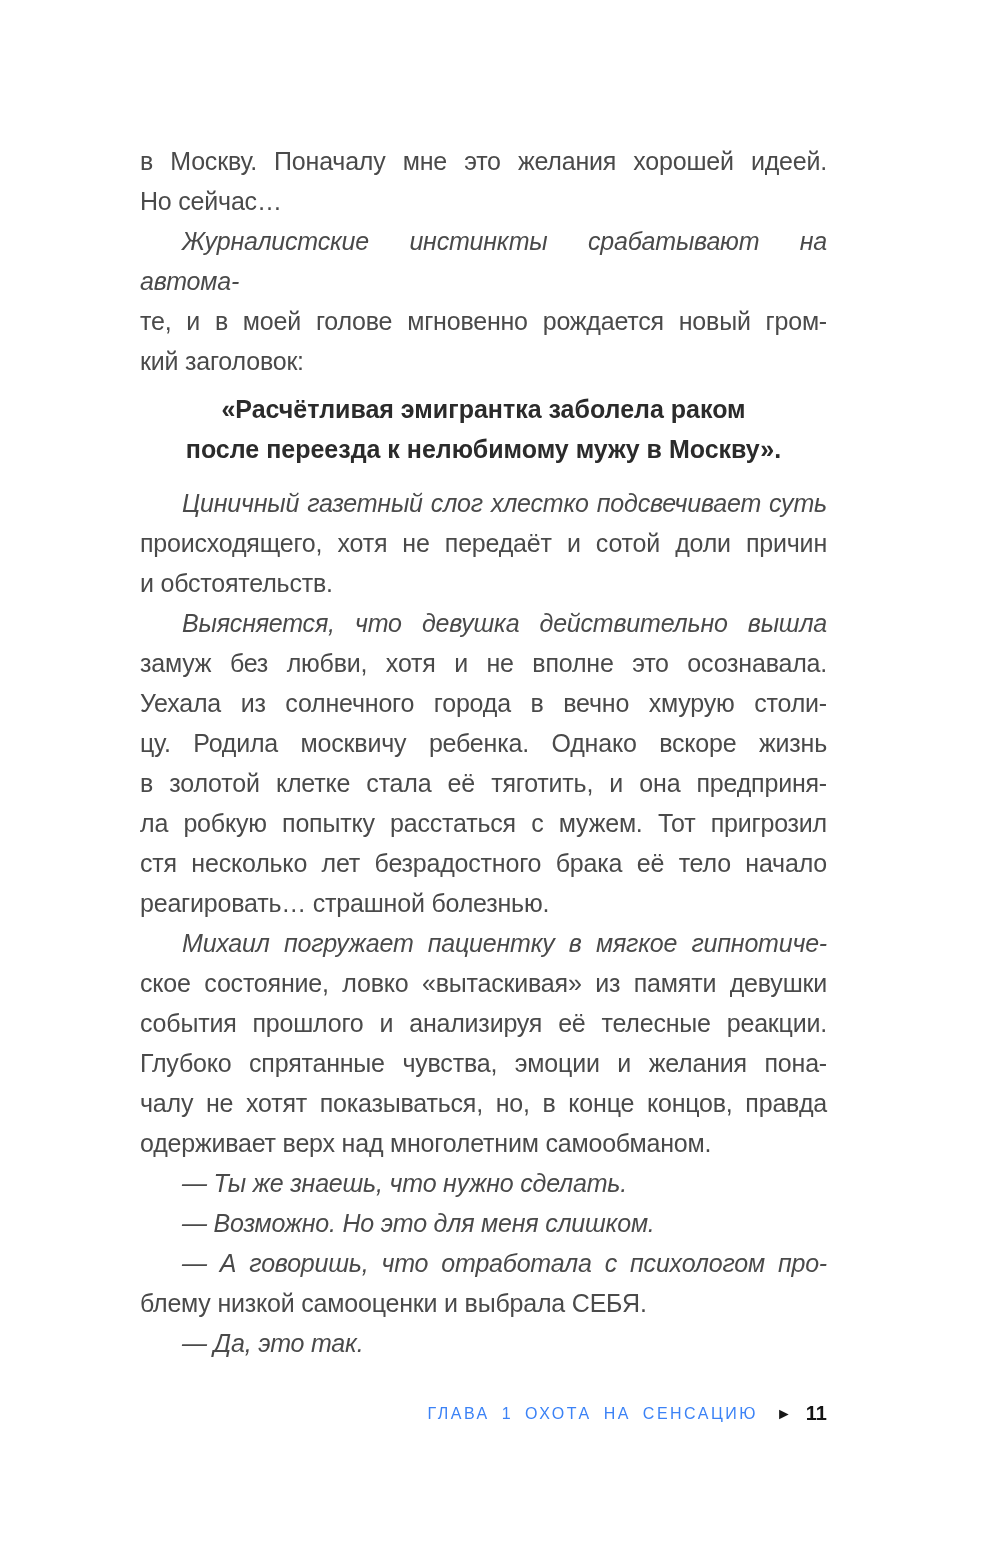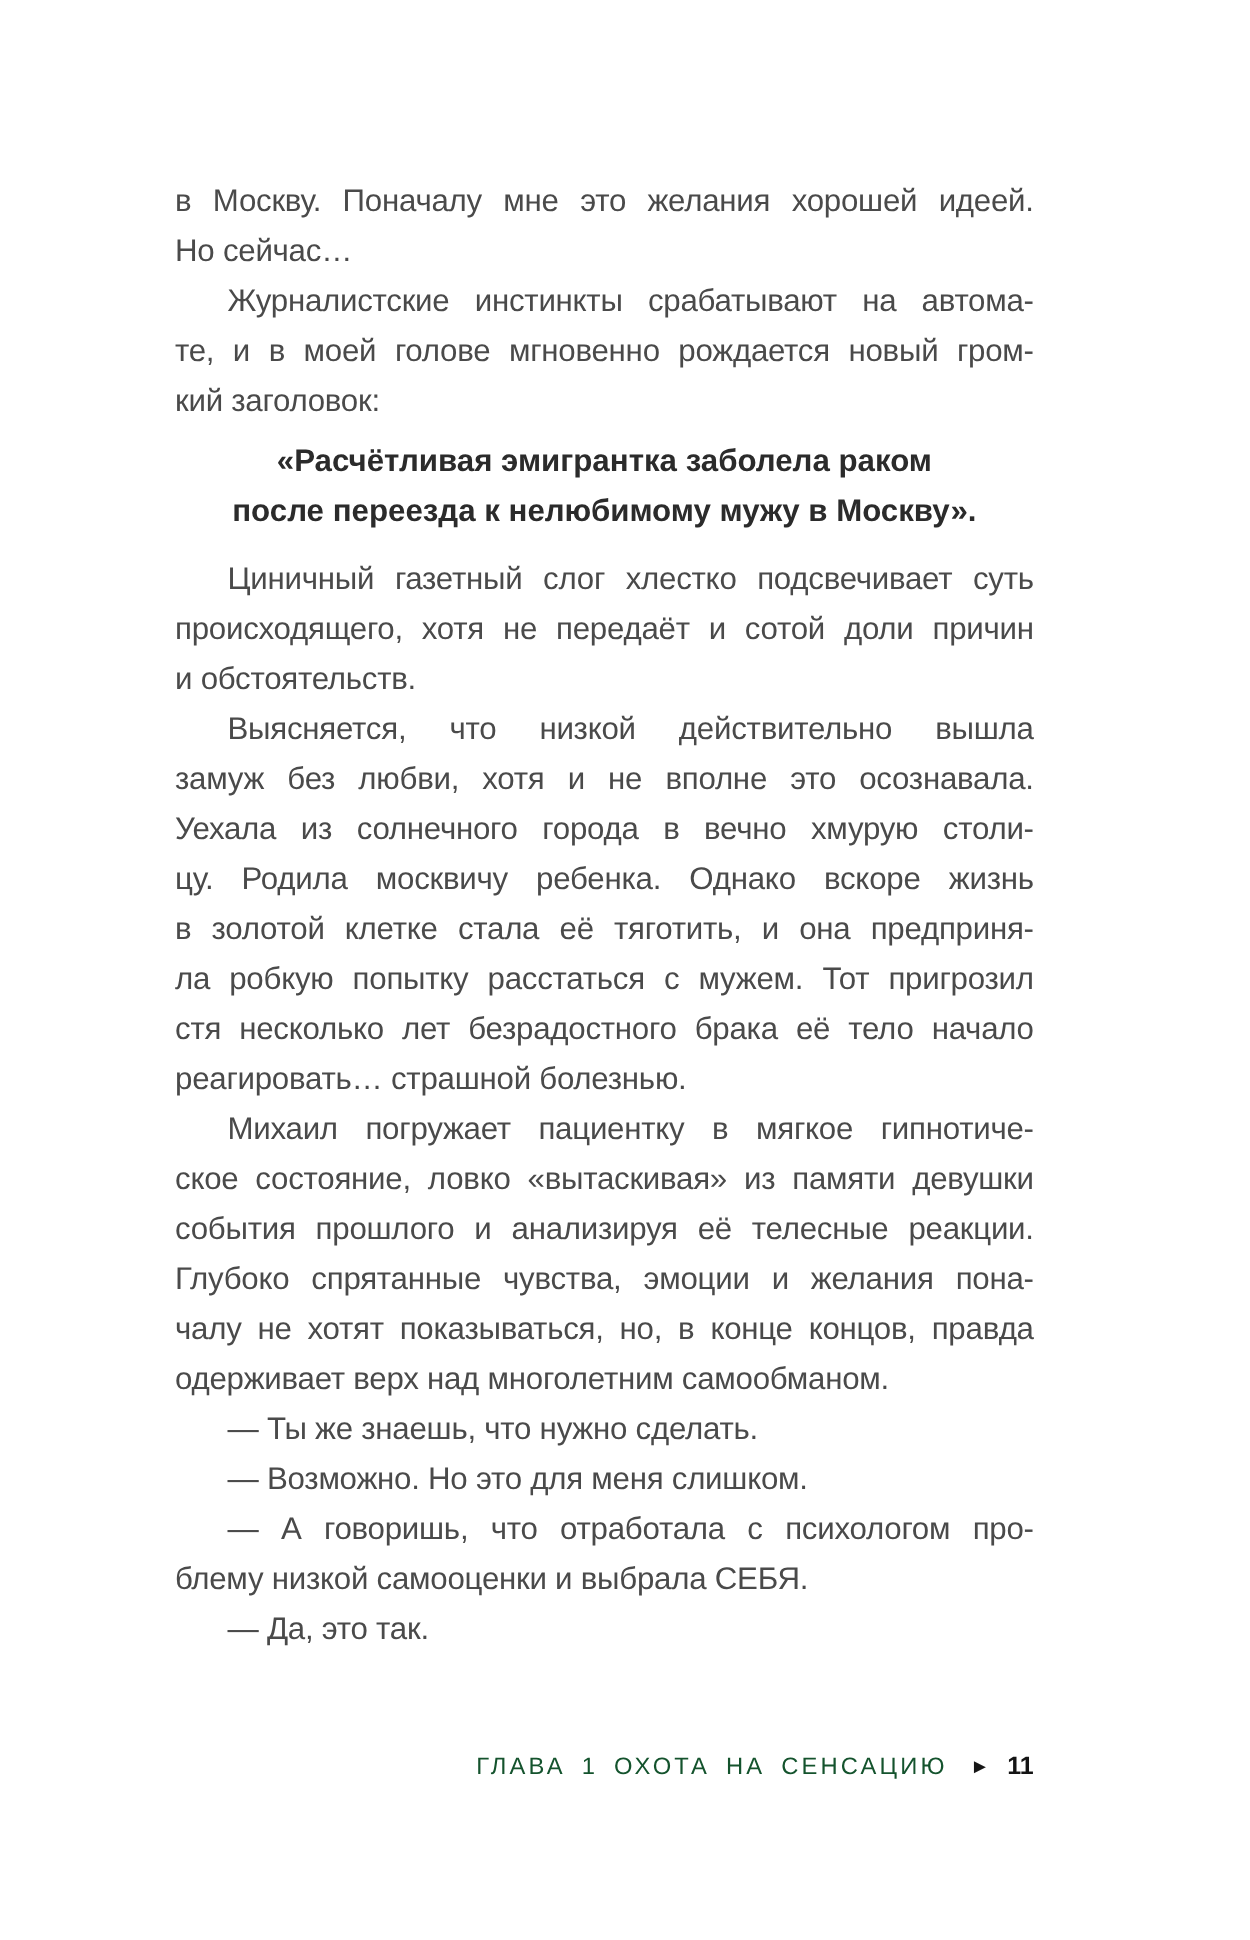--- a/index.html
+++ b/index.html
@@ -19,38 +19,38 @@
     font-weight:400;
     letter-spacing:-0.2px;
   }
   .para{margin:0;padding:0;}
   .ln{
     text-align:justify;
     text-align-last:justify;
     white-space:normal;
   }
   .ln.last{text-align-last:left;}
-  .ln.ind{text-indent:42px;}
+  .ln.ind{text-indent:42px;font-style:italic;}
   .headline{
     margin:8px 0 14px 0;
     font-weight:700;
     color:#2b2b2b;
     letter-spacing:0;
   }
   .hl{text-align:left;text-align-last:center;}
   .footer{
     position:absolute;
     top:1402px;
     right:173px;
     display:flex;
     align-items:center;
   }
   .f-chapter{
-    font-size:19px;
-    color:#14532d;
+    font-size:16px;
+    color:#3b82f6;
     letter-spacing:2.5px;
     word-spacing:5px;
     white-space:nowrap;
   }
   .f-arrow{
     font-size:16px;
     color:#161616;
     margin:0 14px 0 18px;
     line-height:1;
   }
@@ -84,21 +84,21 @@
       <div class="hl">после переезда к нелюбимому мужу в Москву».</div>
     </div>
 
     <div class="para">
       <div class="ln ind">Циничный газетный слог хлестко подсвечивает суть</div>
       <div class="ln">происходящего, хотя не передаёт и сотой доли причин</div>
       <div class="ln last">и обстоятельств.</div>
     </div>
 
     <div class="para">
-      <div class="ln ind">Выясняется, что низкой действительно вышла</div>
+      <div class="ln ind">Выясняется, что девушка действительно вышла</div>
       <div class="ln">замуж без любви, хотя и не вполне это осознавала.</div>
       <div class="ln">Уехала из солнечного города в вечно хмурую столи-</div>
       <div class="ln">цу. Родила москвичу ребенка. Однако вскоре жизнь</div>
       <div class="ln">в золотой клетке стала её тяготить, и она предприня-</div>
       <div class="ln">ла робкую попытку расстаться с мужем. Тот пригрозил</div>
       <div class="ln">стя несколько лет безрадостного брака её тело начало</div>
       <div class="ln last">реагировать… страшной болезнью.</div>
     </div>
 
     <div class="para">

